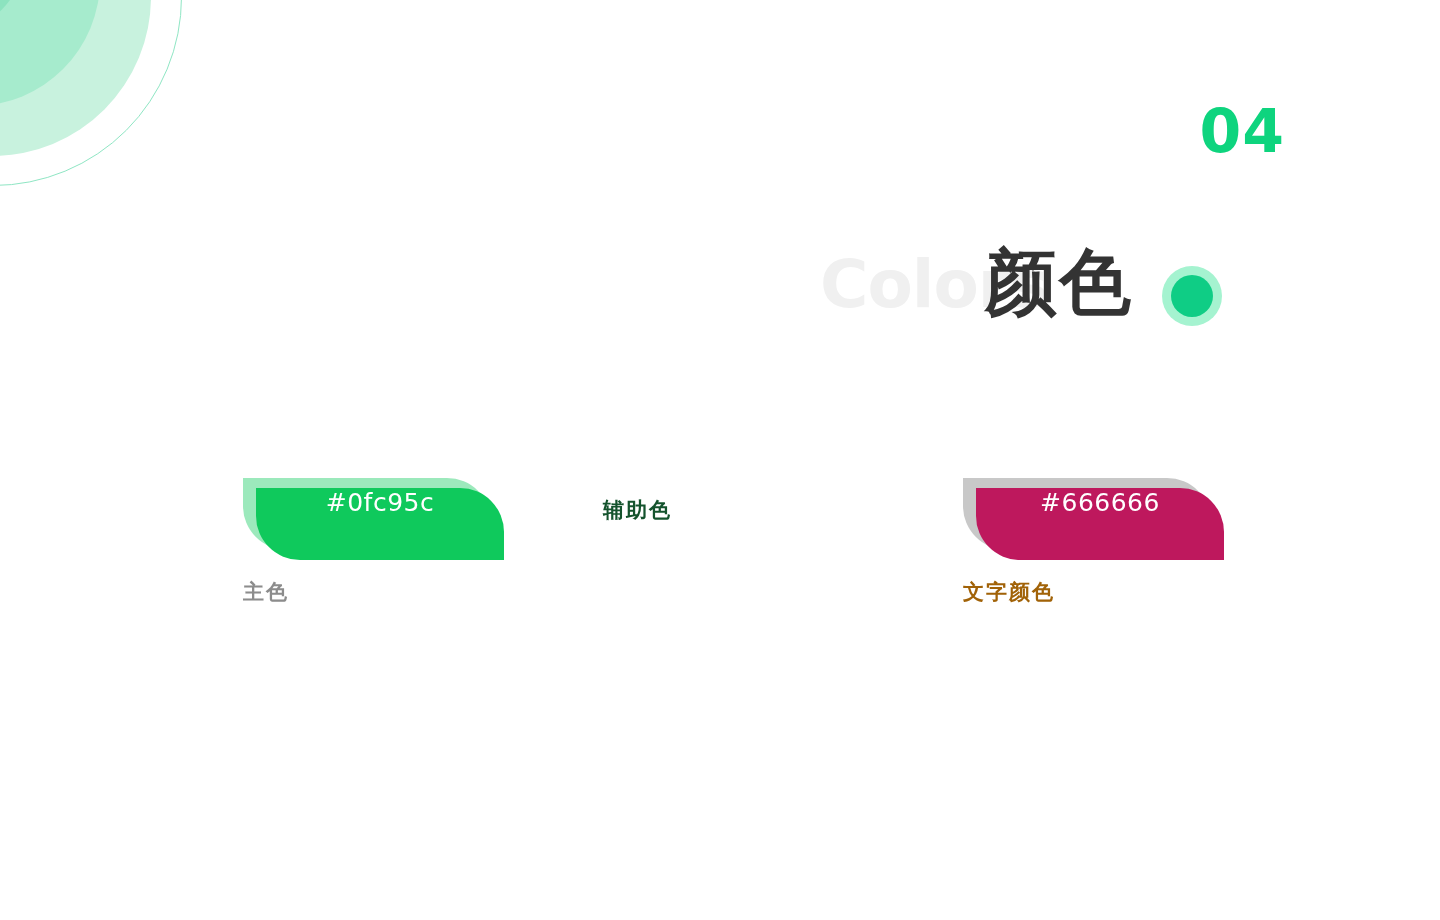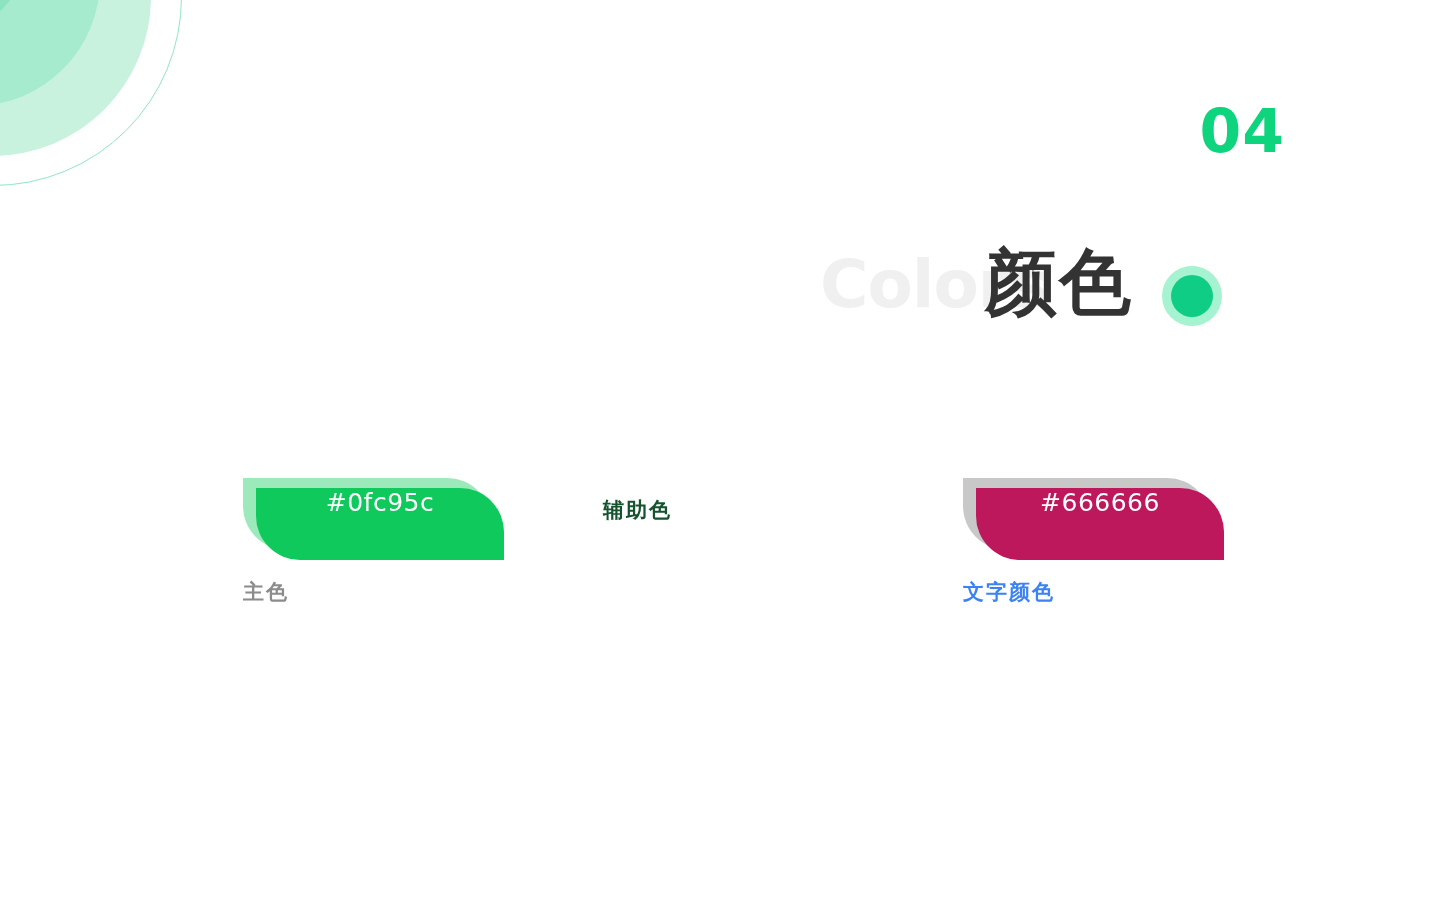--- a/index.html
+++ b/index.html
@@ -218,17 +218,17 @@
       <div class="swatch-label" style="color: #14532d;">辅助色</div>
     </div>
 
     <div class="swatch-cell">
       <div class="leaf-wrap">
         <div class="leaf leaf-back" id="back-2" style="background: rgb(166, 166, 166);"></div>
         <div class="leaf leaf-front" id="front-2" style="background: #be185d;">
           <span class="leaf-hex" style="color: rgb(255, 255, 255);">#666666</span>
         </div>
       </div>
-      <div class="swatch-label" style="color: #3b82f6;">文字颜色</div>
+      <div class="swatch-label" style="color: #a16207;">文字颜色</div>
     </div>
 
   </div>
 </div>
 
 </body></html>

